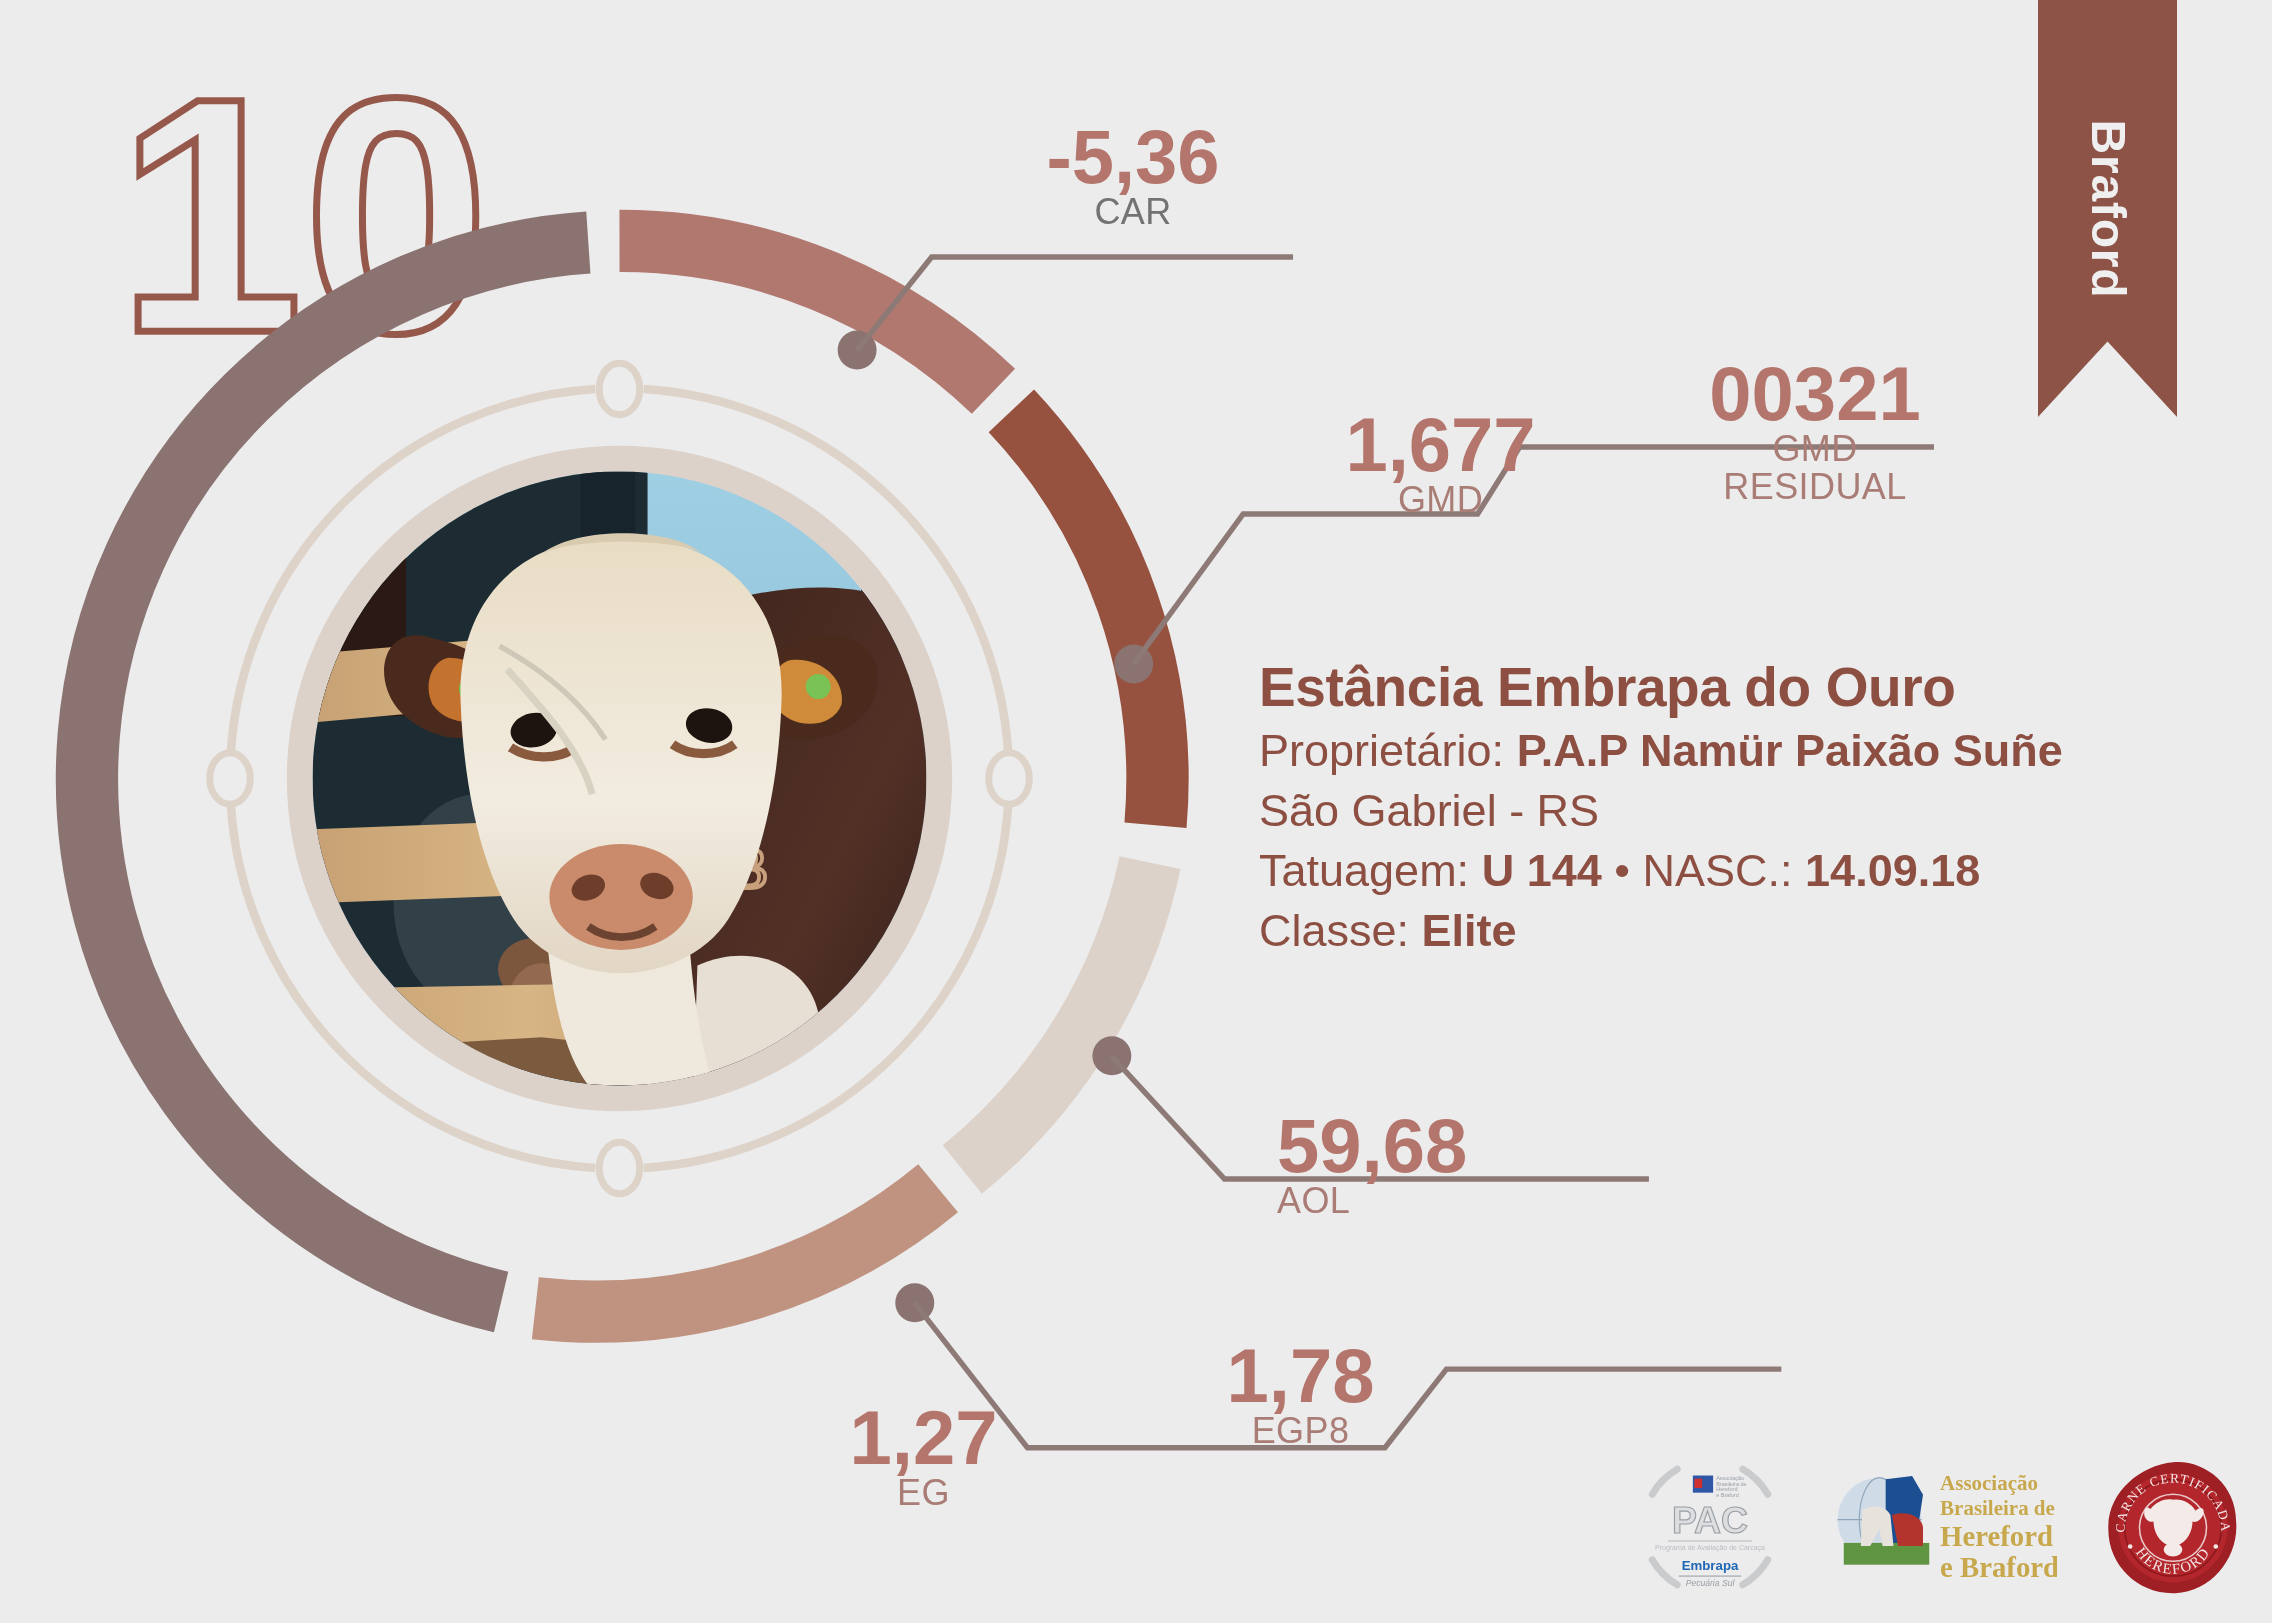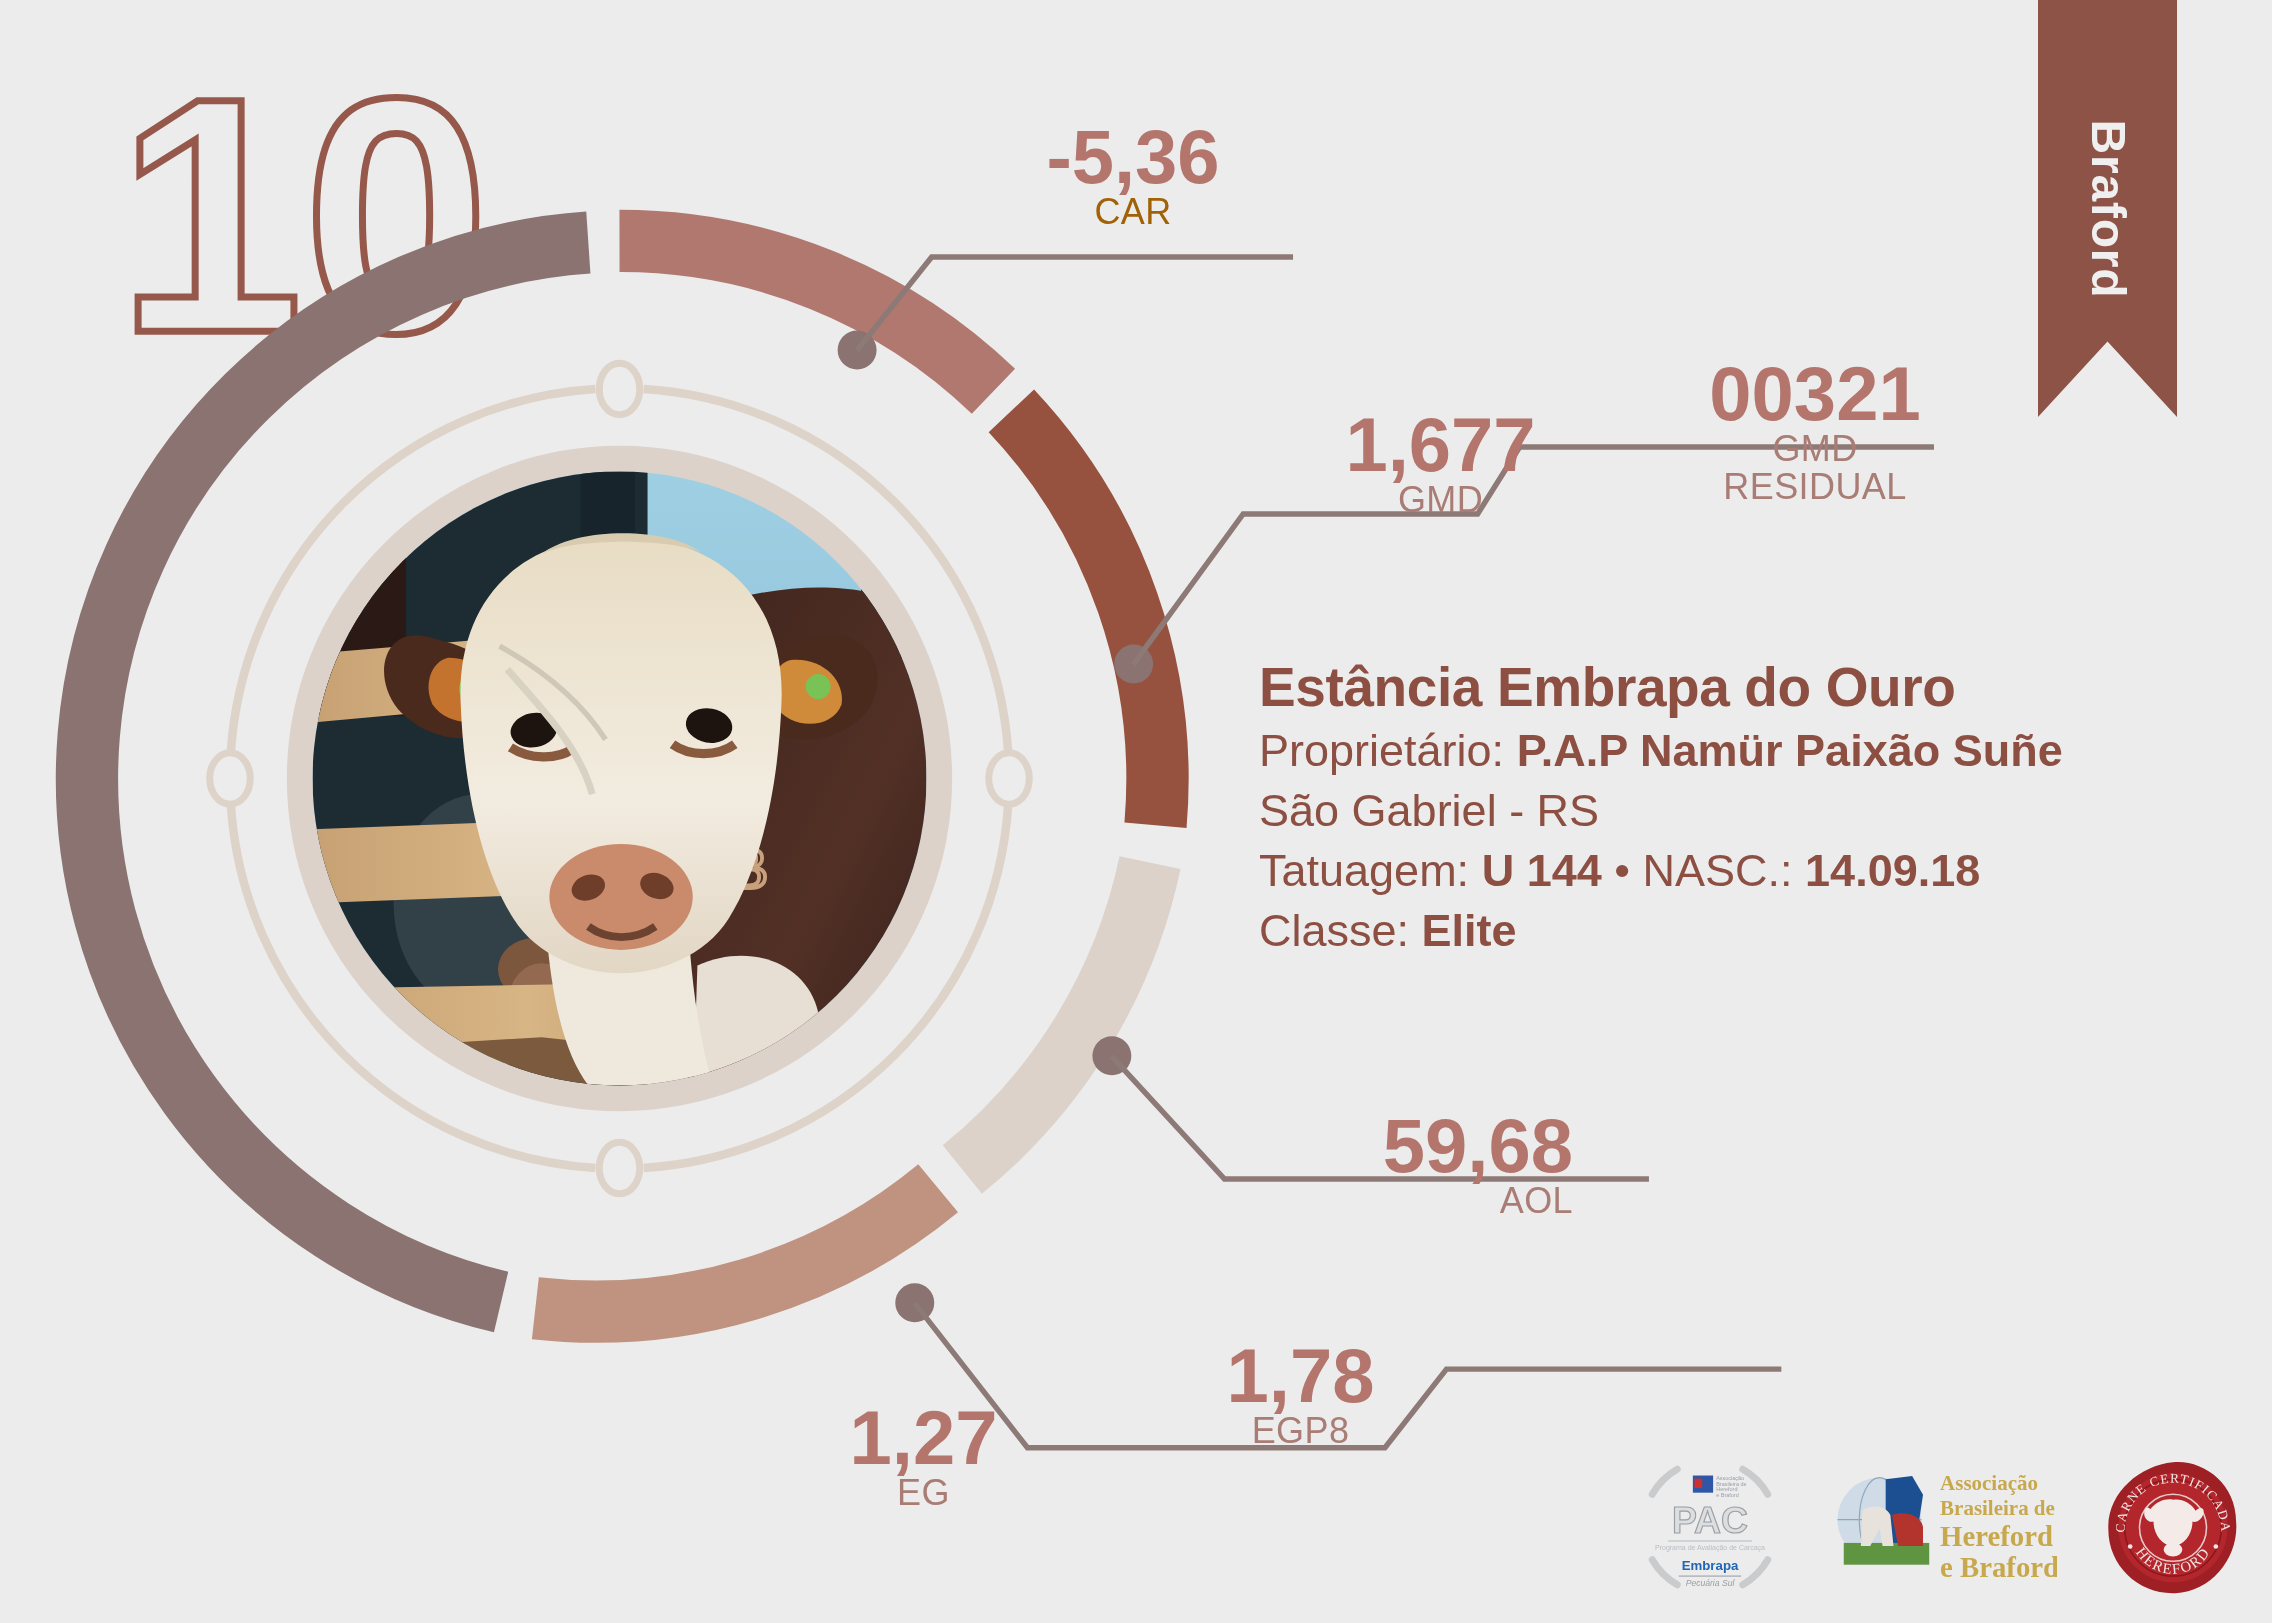--- a/index.html
+++ b/index.html
@@ -30,25 +30,25 @@
   
   .callout{position:absolute;}
   .callout .val{
     font-size:76px;font-weight:bold;color:#b4766c;
     line-height:.95;white-space:nowrap;
   }
   .callout .lbl{
     font-size:36px;color:#a97d75;line-height:1.05;white-space:nowrap;
     letter-spacing:0.4px;
   }
-  .callout.grey .lbl{color:#a16207;}
+  .callout.grey .lbl{color:#737373;}
   .ca-car{left:977px;top:121px;text-align:center;width:312px;}
   .ca-gmd{left:1308px;top:409px;text-align:center;width:265px;}
   .ca-gmdr{left:1667px;top:358px;text-align:center;width:296px;}
-  .ca-aol{left:1277px;top:1110px;text-align:right;width:296px;}
+  .ca-aol{left:1277px;top:1110px;text-align:left;width:296px;}
   .ca-eg{left:795px;top:1402px;text-align:center;width:257px;}
   .ca-egp8{left:1168px;top:1340px;text-align:center;width:265px;}
 
   
   .info{position:absolute;left:1259px;top:658px;width:872px;color:#8c4f42;}
   .info h1{margin:0 0 6.2px 0;font-size:55px;font-weight:bold;letter-spacing:-0.4px;line-height:1.06;}
   .info p{margin:0 0 2.3px 0;font-size:45px;font-weight:normal;line-height:1.28;}
   .info b{font-weight:bold;}
 
   

